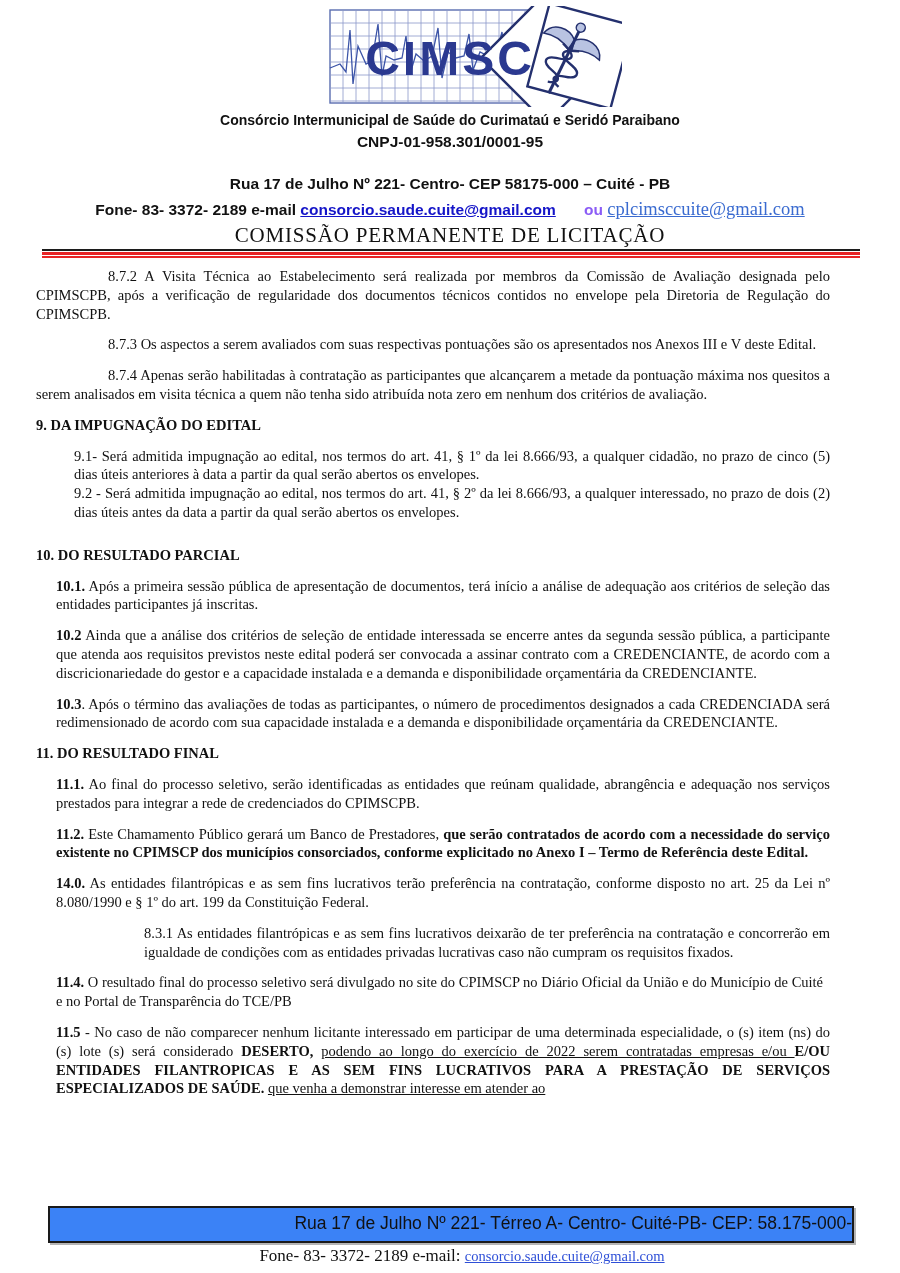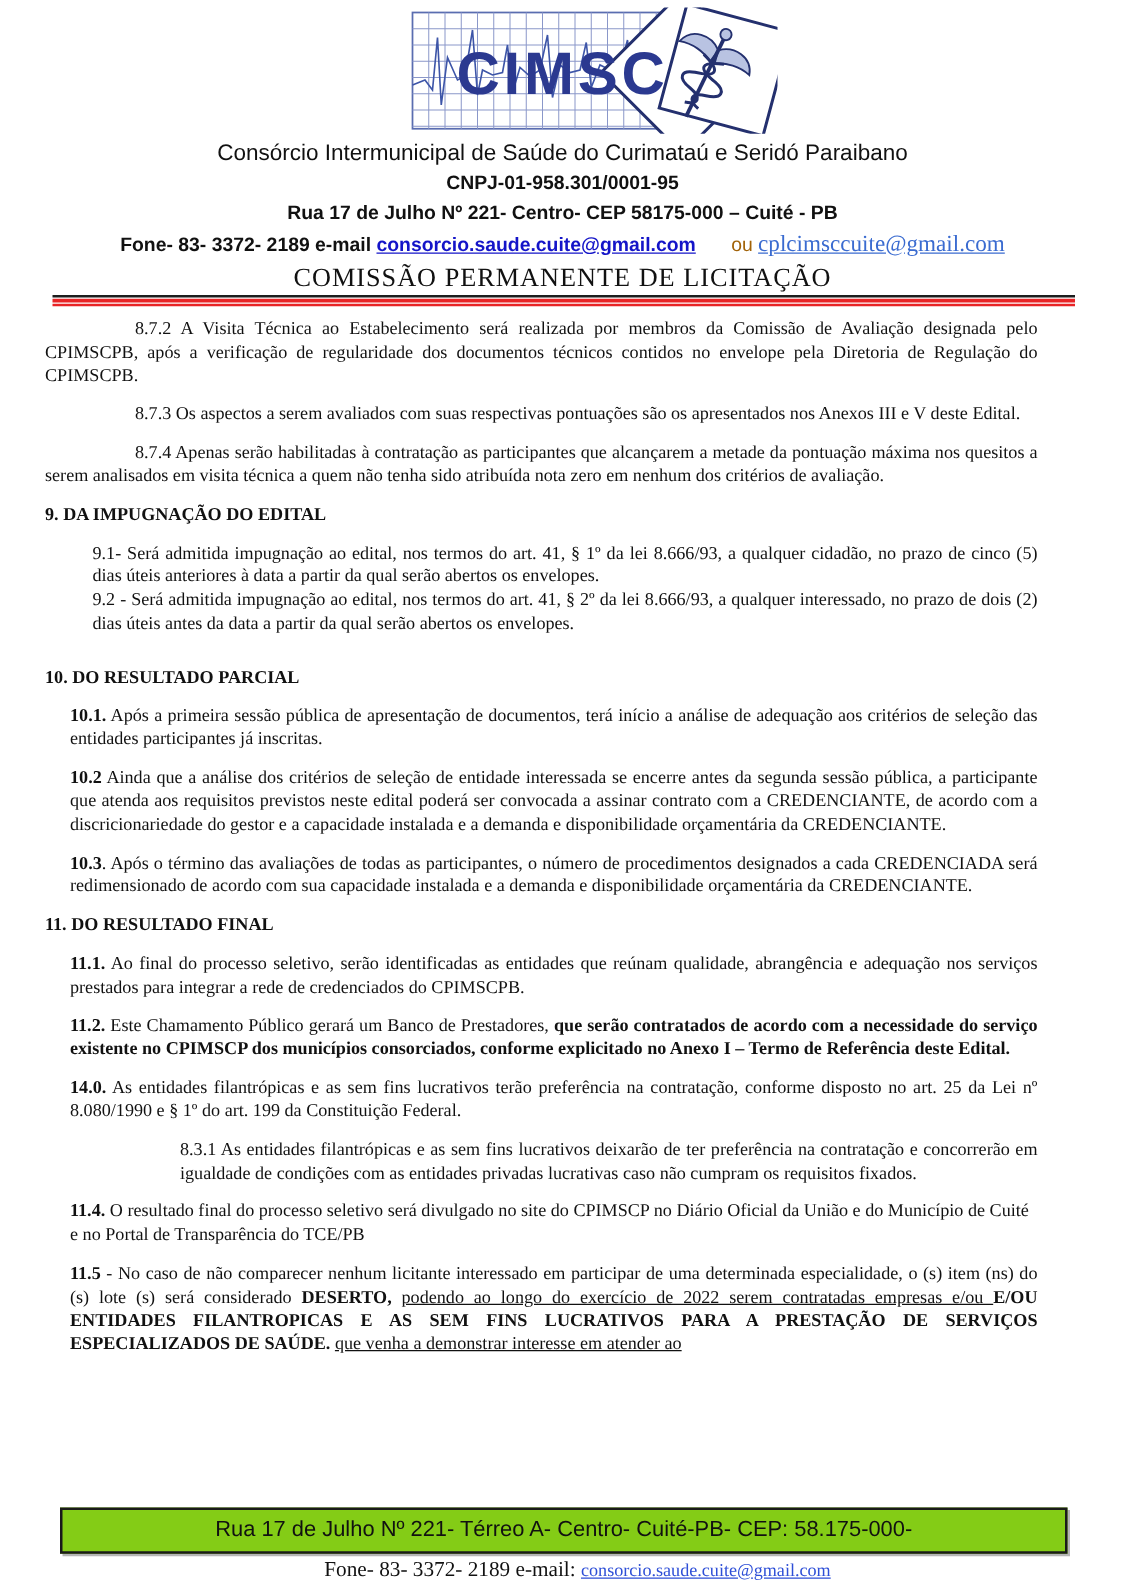--- a/index.html
+++ b/index.html
@@ -7,27 +7,27 @@
   body {
     background: #ffffff;
     font-family: "Liberation Serif", serif;
     color: #111111;
     position: relative;
     overflow: hidden;
   }
   
   .header { text-align: center; padding-top: 4px; }
   .logo-wrap { display: flex; justify-content: center; margin-top: 2px; padding-left: 44px; }
-  .org-line { font-family: "Liberation Sans", sans-serif; font-weight: normal; font-size: 18px; margin-top: 5px; }
+  .org-line { font-family: "Liberation Sans", sans-serif; font-weight: bold; font-size: 14px; margin-top: 5px; }
   .cnpj-line { font-family: "Liberation Sans", sans-serif; font-weight: bold; font-size: 15.5px; margin-top: 5px; }
-  .addr-line { font-family: "Liberation Sans", sans-serif; font-weight: bold; font-size: 15.5px; margin-top: 6px; }
+  .addr-line { font-family: "Liberation Sans", sans-serif; font-weight: bold; font-size: 15.5px; margin-top: 24px; }
   .phone-line { font-family: "Liberation Sans", sans-serif; font-weight: bold; font-size: 15.5px; margin-top: 6px; }
   .phone-line a { cursor: pointer; }
   .email-primary { color: var(--link-primary); text-decoration: underline; font-weight: bold; }
-  .email-sep { font-weight: normal; color: #a16207; margin-left: 24px; }
+  .email-sep { font-weight: bold; color: #8b5cf6; margin-left: 24px; }
   .email-secondary { color: var(--link-secondary); text-decoration: underline; font-weight: normal;
                      font-family: "Liberation Serif", serif; font-size: 18.5px; }
   .committee { font-family: "Liberation Serif", serif; font-size: 21px; letter-spacing: 0.8px; margin-top: 3px; }
   
   .separator { margin: 1px 40px 0 42px; border-top: 2px solid #1c1c1c; }
   .separator .red-thick { height: 3px; background: var(--separator-red); margin-top: 1px; }
   .separator .red-thin  { height: 2px; background: var(--separator-red); margin-top: 1px; }
   
   .content { padding: 9px 70px 0 36px; font-size: 14.5px; line-height: 18.8px; }
   .para { text-align: justify; margin-bottom: 12px; }
@@ -39,23 +39,23 @@
   .para.heading { font-weight: bold; margin-left: 0; }
   .para.mb0 { margin-bottom: 0; }
   .para.mt-lg { margin-top: 24px; }
   .b { font-weight: bold; }
   .u { text-decoration: underline; }
   
   .footer-box {
     position: absolute; left: 48px; right: 46px; top: 1206px;
     border: 2px solid #1a1a1a;
     box-shadow: 2px 2px 0 rgba(90,90,90,0.45);
-    text-align: center; padding: 5px 0 7px;
+    text-align: right; padding: 5px 0 7px;
     font-family: "Liberation Sans", sans-serif; font-size: 17.5px;
-    background: #84cc16;
+    background: #3b82f6;
   }
   .footer-fone {
     position: absolute; left: 0; right: 0; top: 1246px;
     text-align: center;
     font-family: Liberation Serif, serif; font-size: 17px; margin-left: 24px;
   }
   .footer-email { color: var(--footer-link); text-decoration: underline; font-size: 14.5px; cursor: pointer; }
 </style>
 </head>
 <body>

